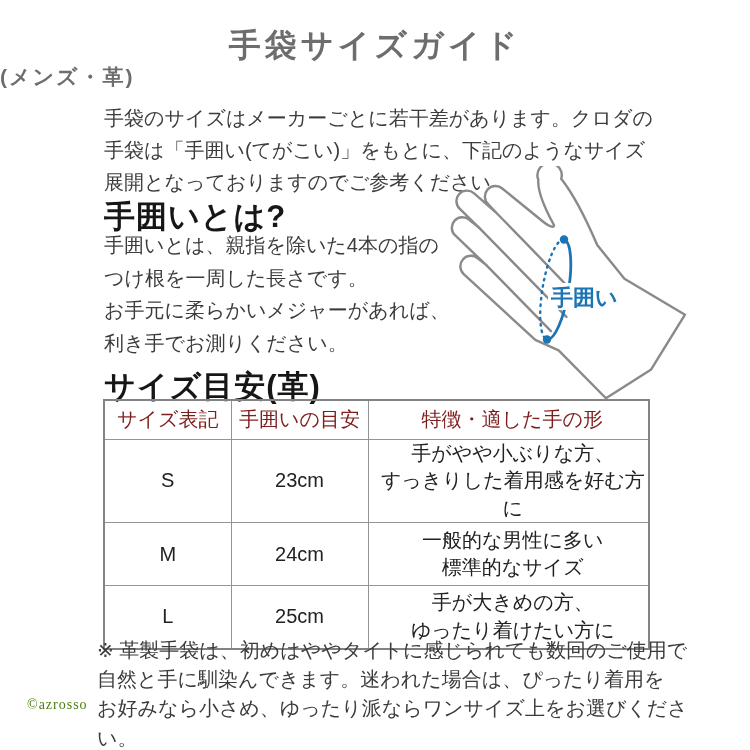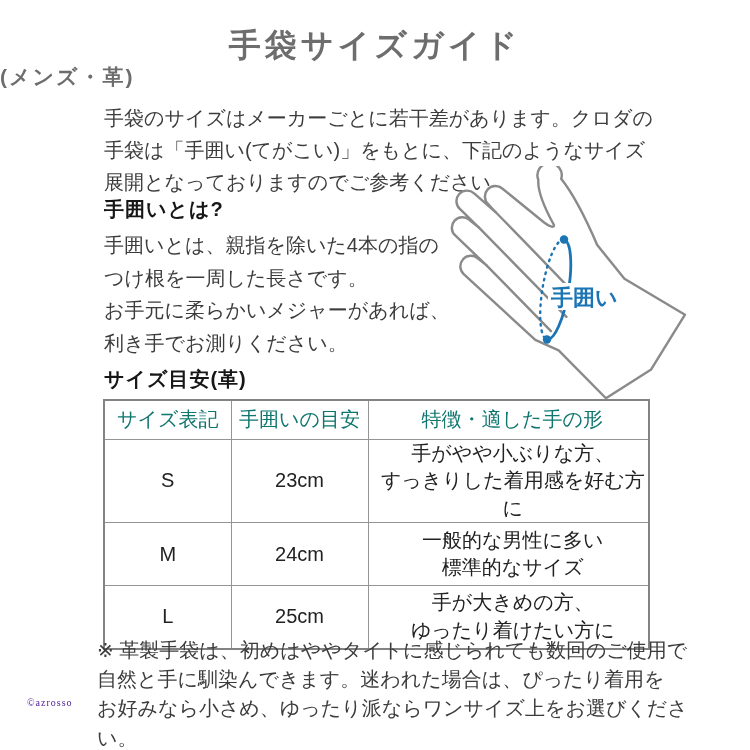--- a/index.html
+++ b/index.html
@@ -8,47 +8,47 @@
   .canvas { position:relative; width:750px; height:750px; background:#fff; }
 
   .title { position:absolute; top:24px; left:0; width:750px; text-align:center;
     font-size:32px; font-weight:bold; color:#6d6d6d; letter-spacing:4px; }
   .subtitle { position:absolute; top:63px; left:0; width:750px; text-align:left;
     font-size:21px; font-weight:bold; color:#6d6d6d; letter-spacing:2px; }
 
   .intro { position:absolute; left:104px; top:102px; width:560px;
     font-size:20px; line-height:32px; color:#3c3c3c; }
 
-  .h2 { position:absolute; left:104px; font-size:20px; font-weight:bold;
+  .h2 { position:absolute; left:104px; font-size:31px; font-weight:bold;
     color:#161616; letter-spacing:1px; }
   .h2-tegakoi { top:196px; }
   .h2-size { top:366px; }
 
   .tegakoi-text { position:absolute; left:104px; top:229px; width:350px;
     font-size:20px; line-height:32.5px; color:#3c3c3c; }
 
   .glove-svg { position:absolute; left:435px; top:166px; width:315px; height:234px; }
 
   table.size-table { position:absolute; left:103px; top:399px; width:545px;
     border-collapse:collapse; table-layout:fixed;
     border:2px solid #838383; color:#222; }
   .size-table th, .size-table td { border:1.5px solid #949494; font-weight:normal;
     font-size:20px; }
-  .size-table th { height:39px; text-align:center; color:#0f766e; }
+  .size-table th { height:39px; text-align:center; color:#7f1d1d; }
   .col1 { width:127px; text-align:center; }
   .col2 { width:137px; text-align:center; }
   .col3 { width:281px; text-align:center; padding-left:9px; line-height:27.5px; }
   .size-table td { height:63px; }
 
   .footnote { position:absolute; left:97px; top:636px; width:610px;
     font-size:20px; line-height:29.2px; color:#3c3c3c; }
 
-  .watermark { position:absolute; left:27px; top:697px; font-size:10px;
+  .watermark { position:absolute; left:27px; top:697px; font-size:14px;
     font-family:"Liberation Serif","DejaVu Serif",serif;
-    color:#4c1d95; letter-spacing:1px; }
+    color:#4d7c0f; letter-spacing:1px; }
 </style>
 </head>
 <body>
 
 <div class="canvas">
 
   <div class="title">手袋サイズガイド</div>
   <div class="subtitle">(メンズ・革)</div>
 
   <div class="intro">

